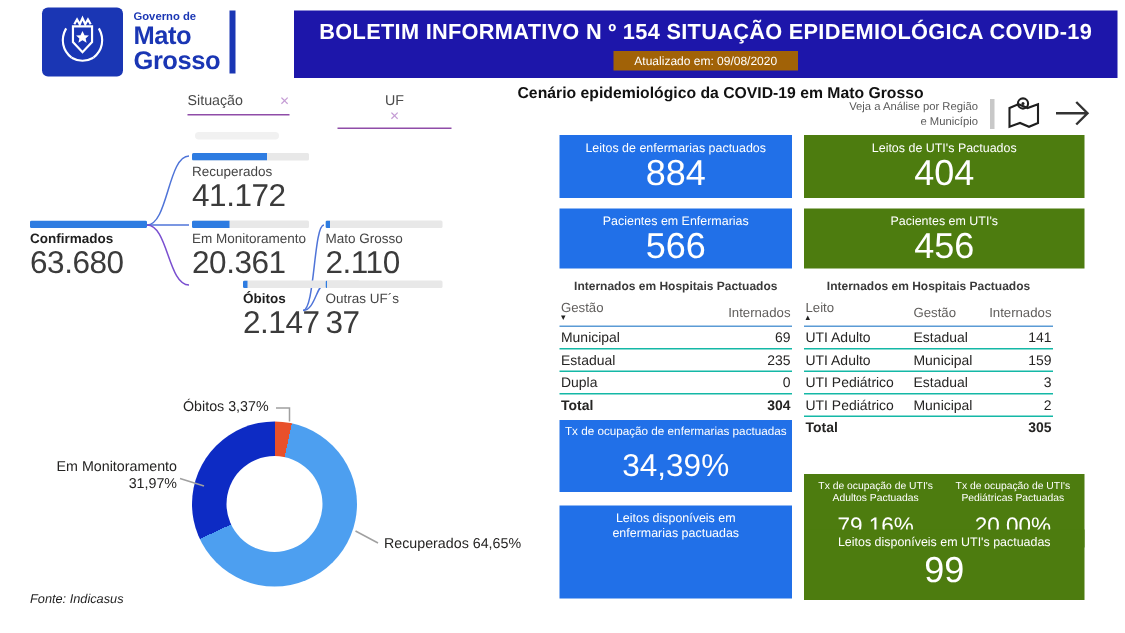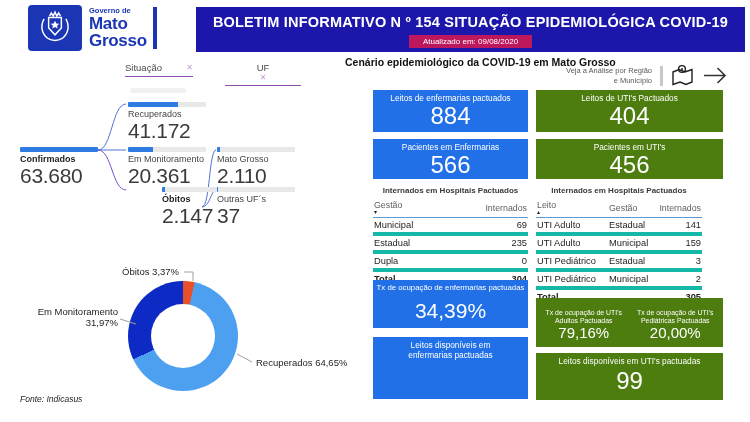--- a/index.html
+++ b/index.html
@@ -9,21 +9,21 @@
   
   .logo { position:absolute; left:28px; top:4px; height:48px; display:flex; align-items:center; }
   .logo-emblem { width:54px; height:46px; background:#1a36b4; border-radius:4px; display:flex; align-items:center; justify-content:center; }
   .logo-text { margin-left:7px; line-height:1; color:#1a36b4; }
   .logo-small { display:block; font-size:7.5px; font-weight:bold; margin-bottom:1px; }
   .logo-big { display:block; font-size:17px; font-weight:800; letter-spacing:-0.3px; }
   .logo-bar { width:4px; height:42px; background:#1a36b4; margin-left:6px; }
 
   .banner { position:absolute; left:196px; top:7px; width:549px; height:45px; background:#1d16aa; color:#fff; text-align:center; }
   .banner-title { font-size:14.5px; font-weight:bold; margin-top:7px; letter-spacing:0.2px; }
-  .banner-updated { display:inline-block; font-size:8px; margin-top:3px; background:#be185d; padding:2px 14px; }
+  .banner-updated { display:inline-block; font-size:8px; margin-top:3px; background:#a16207; padding:2px 14px; }
 
   
   .filter { position:absolute; top:62px; font-size:9.5px; color:#4a4a4a; border-bottom:1.5px solid #8f4da8; padding-bottom:3px; display:flex; justify-content:space-between; align-items:center; cursor:pointer; }
   .filter .clear { color:#c49bd4; font-size:8px; }
 
   .sec-title { position:absolute; left:345px; top:56px; font-size:10.5px; font-weight:bold; color:#111; }
 
   .region-link { position:absolute; left:556px; top:63px; display:flex; align-items:center; }
   .rl-text { width:96px; text-align:right; font-size:7.5px; color:#595959; line-height:1.25; cursor:pointer; }
   .rl-divider { width:3px; height:20px; background:#c8c8c8; margin:0 6px 0 8px; }
@@ -53,21 +53,21 @@
   .kpi-title { font-size:8.3px; line-height:1.15; }
   .kpi-value { font-size:24px; font-weight:300; line-height:1; margin-bottom:2px; }
   .kpi-dual { flex-direction:row; padding:5px 2px; }
   .kpi-dual .half { flex:1; display:flex; flex-direction:column; justify-content:space-between; }
   .kpi-dual .kpi-title { font-size:6.9px; }
   .kpi-dual .kpi-value { font-size:15px; font-weight:400; }
 
   
   .tbl { position:absolute; font-size:9.3px; color:#252423; }
   .tbl-title { font-size:8px; font-weight:bold; color:#3a3a3a; text-align:center; margin-bottom:3px; }
-  .trow { display:flex; align-items:center; border-bottom:4px solid #14b8a6; padding:2px 1px; }
+  .trow { display:flex; align-items:center; border-bottom:1px solid #14b8a6; padding:2px 1px; }
   .trow.head { color:#605e5c; font-size:8.8px; border-bottom:1px solid #5b9bd5; }
   .trow.total { font-weight:bold; border-bottom:none; }
   .sort { display:block; font-size:6px; line-height:5px; color:#222; }
   .t2 .c1 { width:96px; } .t2 .c2 { flex:1; text-align:right; }
   .t3 .c1 { width:72px; } .t3 .c2 { width:50px; } .t3 .c3 { flex:1; text-align:right; }
 </style>
 </head>
 <body>
 
 <div class="canvas">
@@ -273,21 +273,21 @@
       <span class="c2">Municipal</span>
       <span class="c3">2</span>
     </div>
     <div class="trow total">
       <span class="c1">Total</span>
       <span class="c2"></span>
       <span class="c3">305</span>
     </div>
   </div>
 
-  <div class="kpi red kpi-dual" style="top:298px; height:49px;align-items:flex-end;">
+  <div class="kpi red kpi-dual" style="top:316px; height:49px;">
     <div class="half">
       <div class="kpi-title">Tx de ocupação de UTI's Adultos Pactuadas</div>
       <div class="kpi-value">79,16%</div>
     </div>
     <div class="half">
       <div class="kpi-title">Tx de ocupação de UTI's Pediátricas Pactuadas</div>
       <div class="kpi-value">20,00%</div>
     </div>
   </div>
   <div class="kpi red" style="top:353px; height:47px;">

